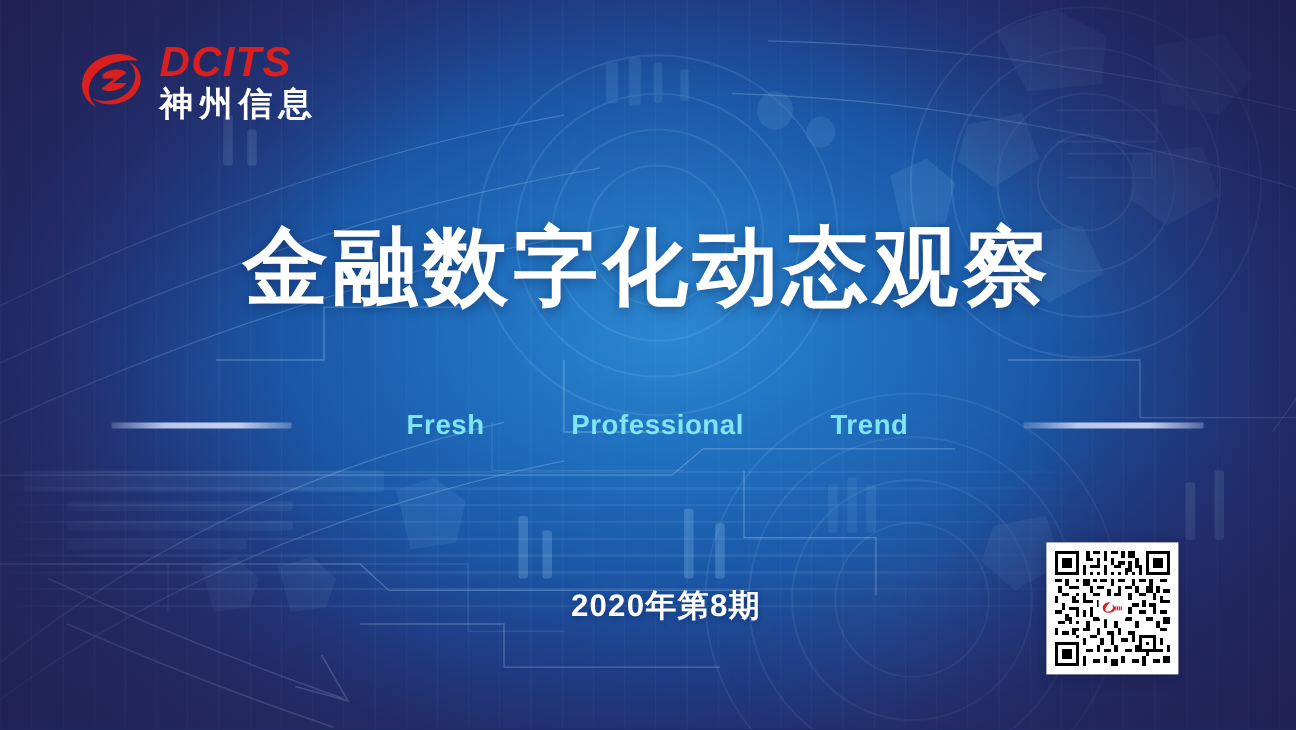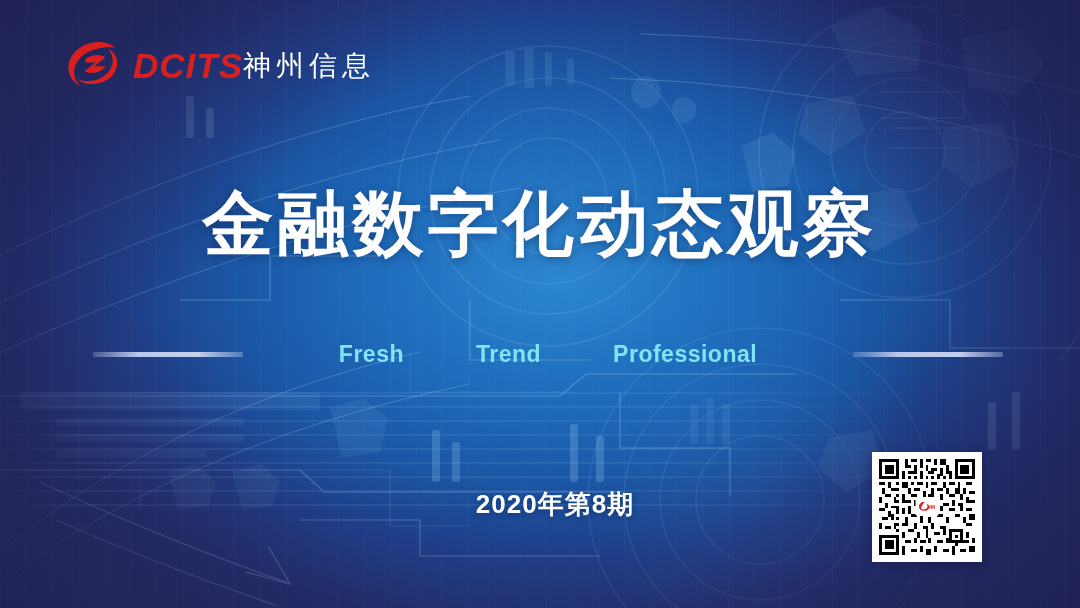--- a/index.html
+++ b/index.html
@@ -49,28 +49,28 @@
         rgba(170,215,250,0.045) 0px, rgba(170,215,250,0.045) 1px,
         rgba(0,0,0,0) 1px, rgba(0,0,0,0) 26px);
   }
 
   
   .logo {
     position:absolute; left:62px; top:34px;
     display:flex; align-items:center; gap:9px;
   }
   .logo-mark { width:62px; height:62px; flex:none; }
-  .logo-text { display:flex; flex-direction:row; line-height:1; }
+  .logo-text { display:flex; flex-direction:column; line-height:1; }
   .logo-en {
     font-size:35px; font-weight:bold; font-style:italic;
     color:#d9201f; letter-spacing:1px;
     font-family:"Liberation Sans", sans-serif;
   }
   .logo-cn {
-    font-size:28px; font-weight:normal; color:#ffffff;
+    font-size:28px; font-weight:bold; color:#ffffff;
     letter-spacing:5px; margin-top:4px;
   }
 
   
   .title {
     position:absolute; left:0; right:0; top:186px;
     text-align:center;
     font-size:71px; font-weight:bold;
     color:#ffffff;
     letter-spacing:4px;
@@ -282,22 +282,22 @@
       <span class="logo-en">DCITS</span>
       <span class="logo-cn">神州信息</span>
     </div>
   </div>
 
   <div class="title">金融数字化动态观察</div>
 
   <div class="subrow">
     <span class="rule left"></span>
     <span class="kw">Fresh</span>
+    <span class="kw">Professional</span>
     <span class="kw">Trend</span>
-    <span class="kw">Professional</span>
     <span class="rule right"></span>
   </div>
 
   <div class="issue">2020年第8期</div>
 
   <div class="qr-wrap">
     <div class="qr-canvas">
       <svg viewBox="0 0 33 33" shape-rendering="crispEdges" aria-hidden="true">
         <rect width="33" height="33" fill="#ffffff"></rect>
         <g fill="#000000">

